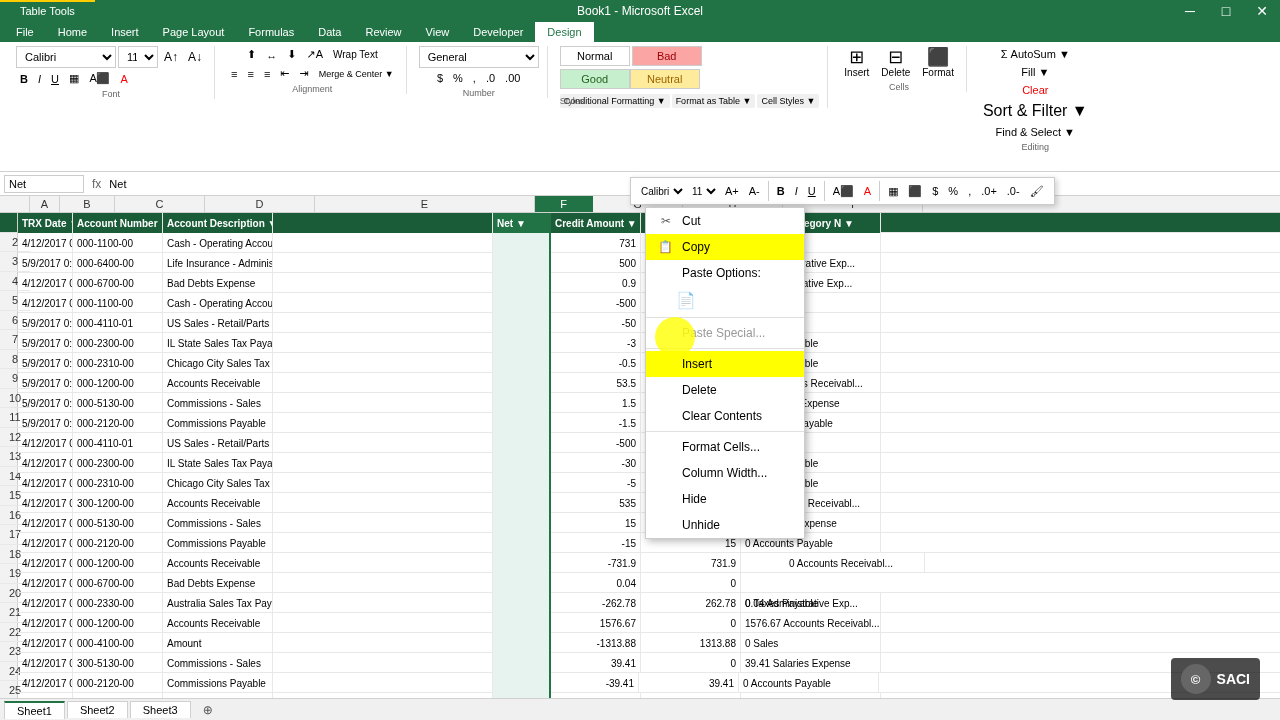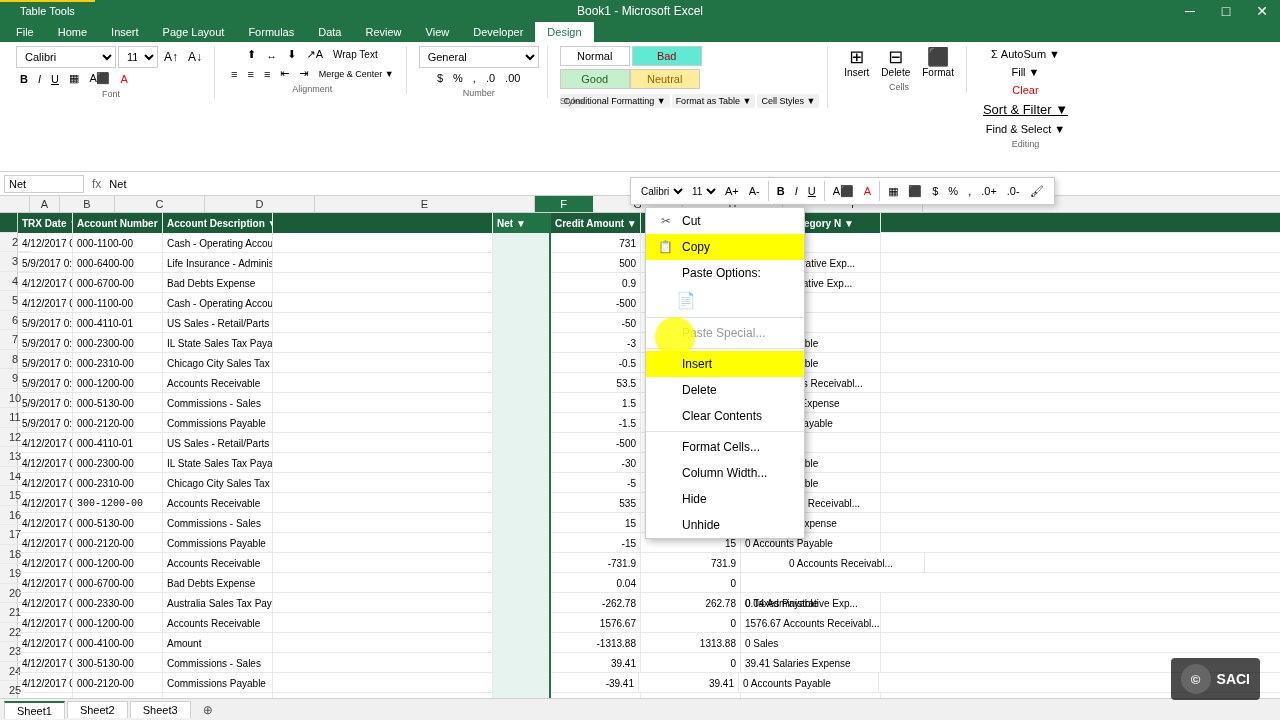--- a/index.html
+++ b/index.html
@@ -91,21 +91,21 @@
       display: flex;
       align-items: center;
       padding: 3px 6px;
       gap: 2px;
       z-index: 999;
     }
     .mini-btn { padding: 2px 4px; font-size: 11px; cursor: pointer; border: none; background: none; border-radius: 2px; }
     .mini-sep { width: 1px; height: 20px; background: #ccc; margin: 0 2px; }
     .style-cell { padding: 3px 8px; font-size: 11px; border: 1px solid #ccc; cursor: pointer; min-width: 70px; text-align: center; }
     .style-normal { background: white; }
-    .style-bad { background: #5eead4; color: #9c0006; }
+    .style-bad { background: #fca5a5; color: #9c0006; }
     .style-good { background: #c6efce; color: #276221; }
     .style-neutral { background: #ffeb9c; color: #9c6500; }
 
     
     .cursor-highlight {
       position: absolute;
       width: 40px;
       height: 40px;
       background: #ffff00;
       border-radius: 50%;
@@ -321,21 +321,21 @@
         </div>
       </div>
       <div class="ribbon-group-label">Cells</div>
     </div>
 
     <div class="ribbon-group" style="border-right:none;">
       <div class="ribbon-group-content" style="flex-direction:column; gap:2px;">
         <button class="mini-btn" style="font-size:11px;">Σ AutoSum ▼</button>
         <button class="mini-btn" style="font-size:11px;">Fill ▼</button>
         <button class="mini-btn" style="font-size:11px; color:#e00;">Clear</button>
-        <button class="mini-btn" style="font-size:13px;text-decoration:underline;">Sort &amp; Filter ▼</button>
+        <button class="mini-btn" style="font-size:16px;">Sort &amp; Filter ▼</button>
         <button class="mini-btn" style="font-size:11px;">Find &amp; Select ▼</button>
       </div>
       <div class="ribbon-group-label">Editing</div>
     </div>
   </div>
 
   <div class="mini-toolbar" style="left:630px; top:155px;">
     <select style="font-size:10px; border:none; background:none; cursor:pointer;">
       <option>Calibri</option>
     </select>
@@ -553,21 +553,21 @@
     <div class="cell" style="width:90px; font-size:10px;">000-2310-00</div>
     <div class="cell" style="width:110px; font-size:10px;">Chicago City Sales Tax Payable</div>
     <div class="cell" style="width:220px; font-size:10px;"></div>
     <div class="cell number selected-col" style="width:58px; background:#e6f3ee; border-right:2px solid #217346; font-size:10px;"></div>
     <div class="cell number" style="width:90px; font-size:10px;">-5</div>
     <div class="cell number" style="width:100px; font-size:10px;">5</div>
     <div class="cell" style="width:140px; font-size:10px;">0 Taxes Payable</div>
   </div>
             <div class="grid-row">
     <div class="cell" style="width:55px; font-size:10px;">4/12/2017 0:00</div>
-    <div class="cell" style="width:90px; font-size:10px;font-family:Liberation Mono, monospace;">300-1200-00</div>
+    <div class="cell" style="width:90px; font-size:10px;">300-1200-00</div>
     <div class="cell" style="width:110px; font-size:10px;">Accounts Receivable</div>
     <div class="cell" style="width:220px; font-size:10px;"></div>
     <div class="cell number selected-col" style="width:58px; background:#e6f3ee; border-right:2px solid #217346; font-size:10px;"></div>
     <div class="cell number" style="width:90px; font-size:10px;">535</div>
     <div class="cell number" style="width:100px; font-size:10px;">0</div>
     <div class="cell" style="width:140px; font-size:10px;">535 Accounts Receivabl...</div>
   </div>
             <div class="grid-row">
     <div class="cell" style="width:55px; font-size:10px;">4/12/2017 0:00</div>
     <div class="cell" style="width:90px; font-size:10px;">000-5130-00</div>

